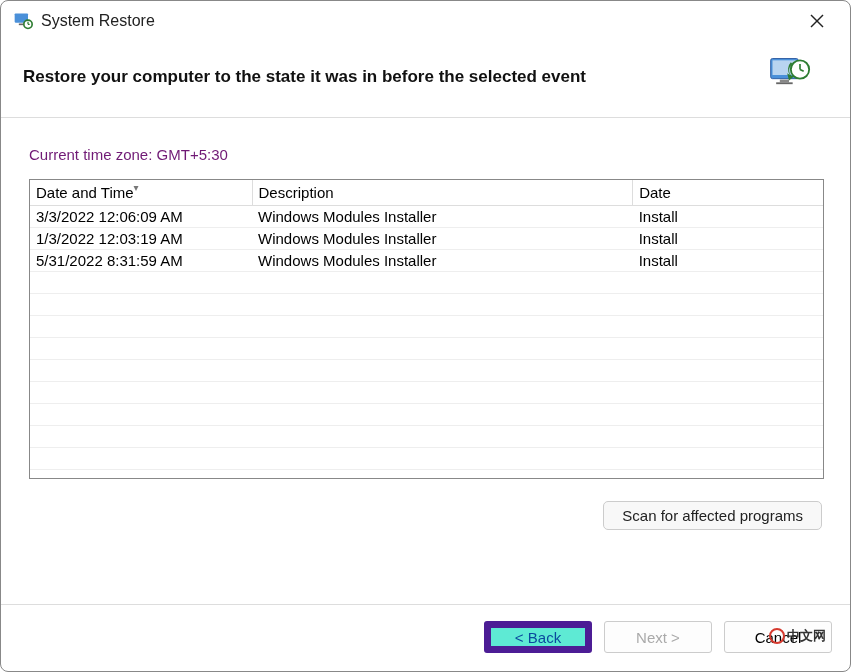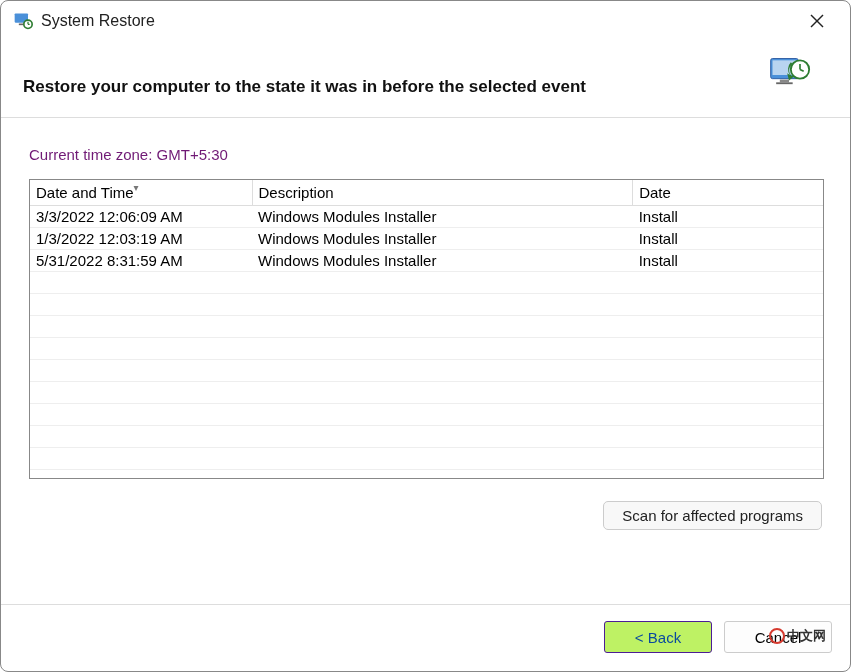--- a/index.html
+++ b/index.html
@@ -39,21 +39,21 @@
       display: flex;
       align-items: center;
       justify-content: center;
       cursor: pointer;
       border-radius: 4px;
     }
     .titlebar .close-btn svg { width: 14px; height: 14px; }
     .header-area {
       padding: 14px 39px 20px 22px;
       display: flex;
-      align-items: flex-end;
+      align-items: center;
       border-bottom: 1px solid #ddd;
     }
     .header-text {
       font-size: 17px;
       font-weight: 600;
       color: #111;
       flex: 1;
       padding-top: 4px;
     }
     .header-icon {
@@ -139,23 +139,23 @@
     .footer button {
       min-width: 108px;
       height: 32px;
       font-size: 15px;
       border: 1px solid #ccc;
       background: #fdfdfd;
       border-radius: 3px;
       cursor: pointer;
     }
     .footer button.primary {
-      border: 1px solid #4c1d95;
+      border: 7px solid #4c1d95;
       color: #0a4a9e;
-      background: #bef264;
+      background: #5eead4;
     }
     .footer button:disabled {
       color: #aaa;
       cursor: default;
     }
     .footer .cancel-wrap {
       position: relative;
       display: inline-block;
     }
     .watermark {
@@ -312,20 +312,21 @@
     </table>
   </div>
 
   <div class="scan-row">
     <button class="scan-btn">Scan for affected programs</button>
   </div>
 </div>
 
 <div class="footer">
   <button class="primary">&lt; Back</button>
+  <button disabled="">Next &gt;</button>
   <span class="cancel-wrap">
     <button>Cancel</button>
     <span class="watermark">
       <span class="wm-dot"></span>
       <span class="wm-text">中文网</span>
     </span>
   </span>
 </div>
 
 </body></html>

